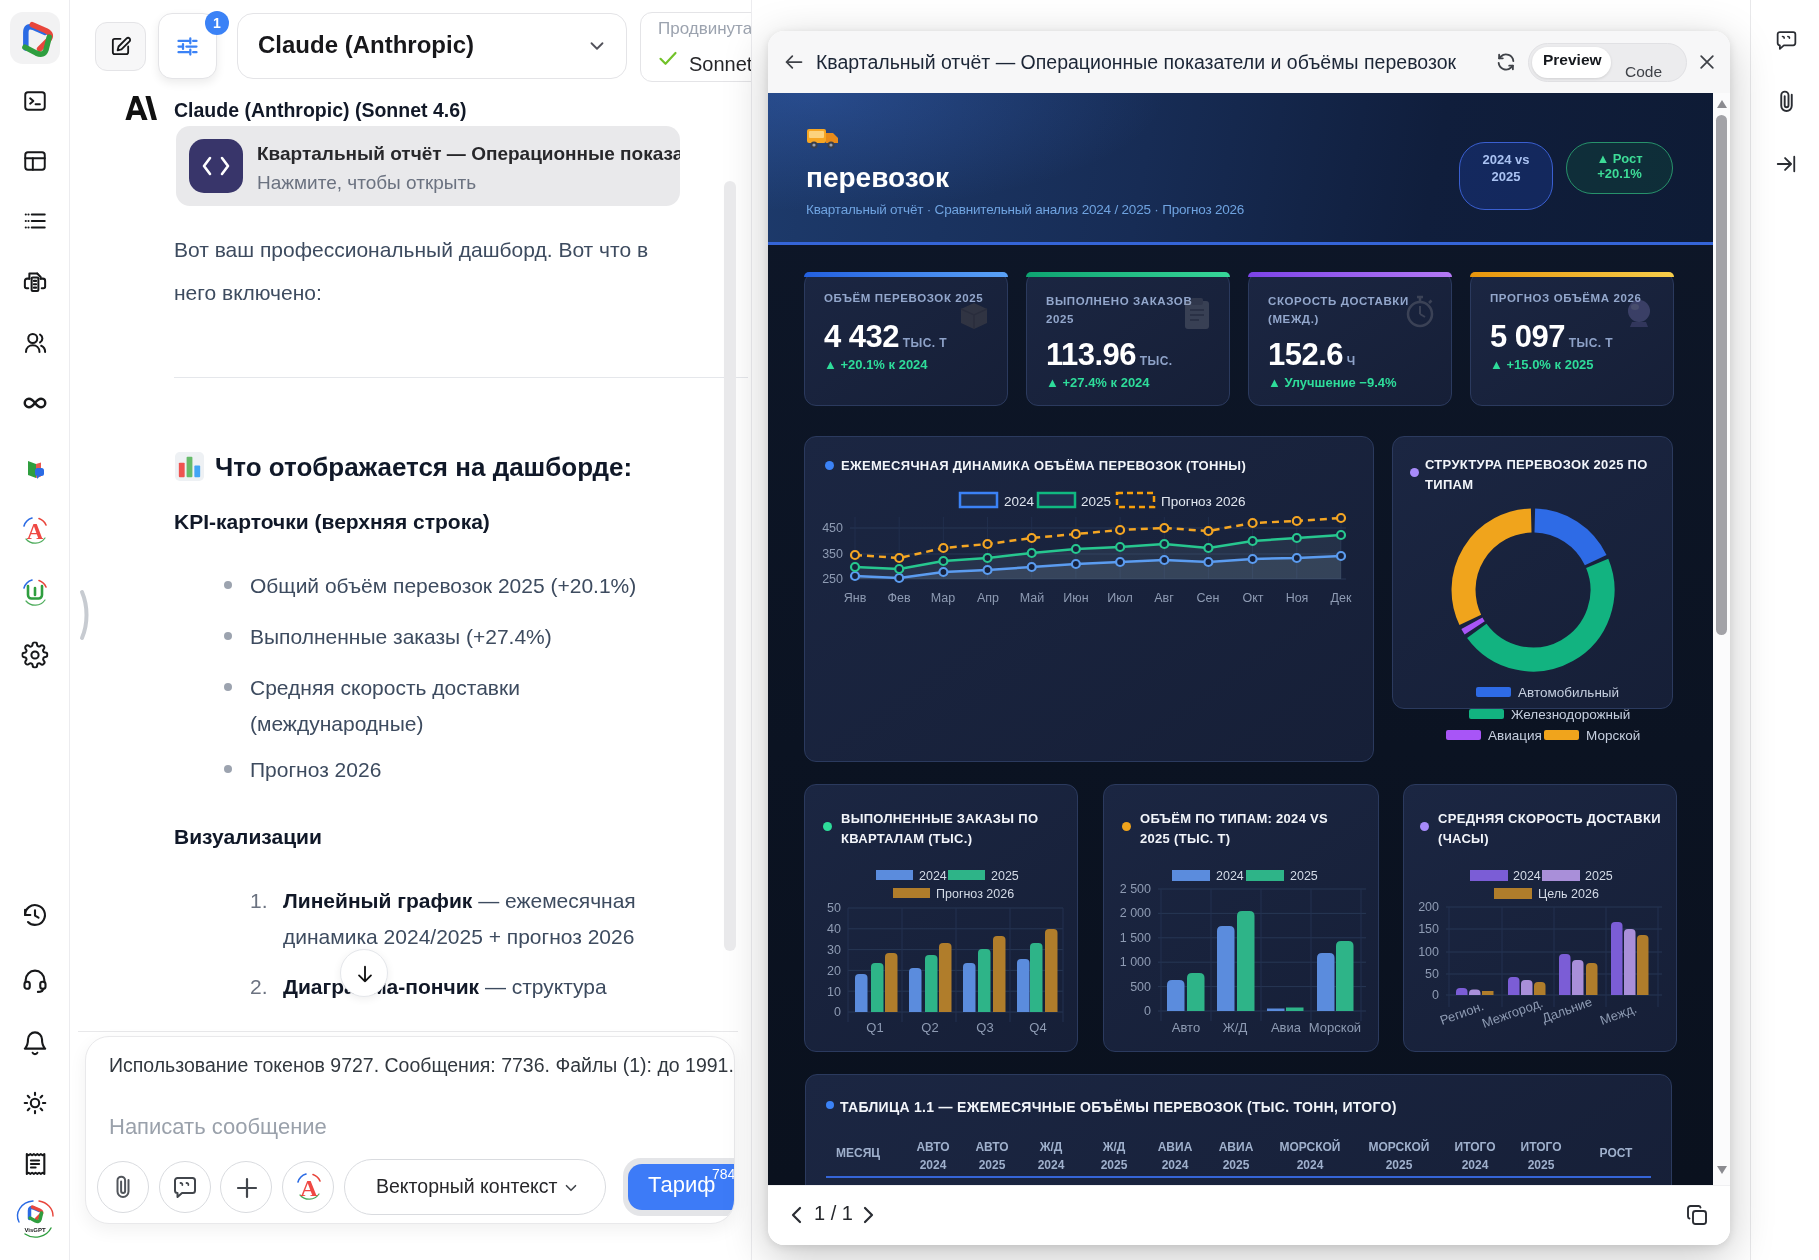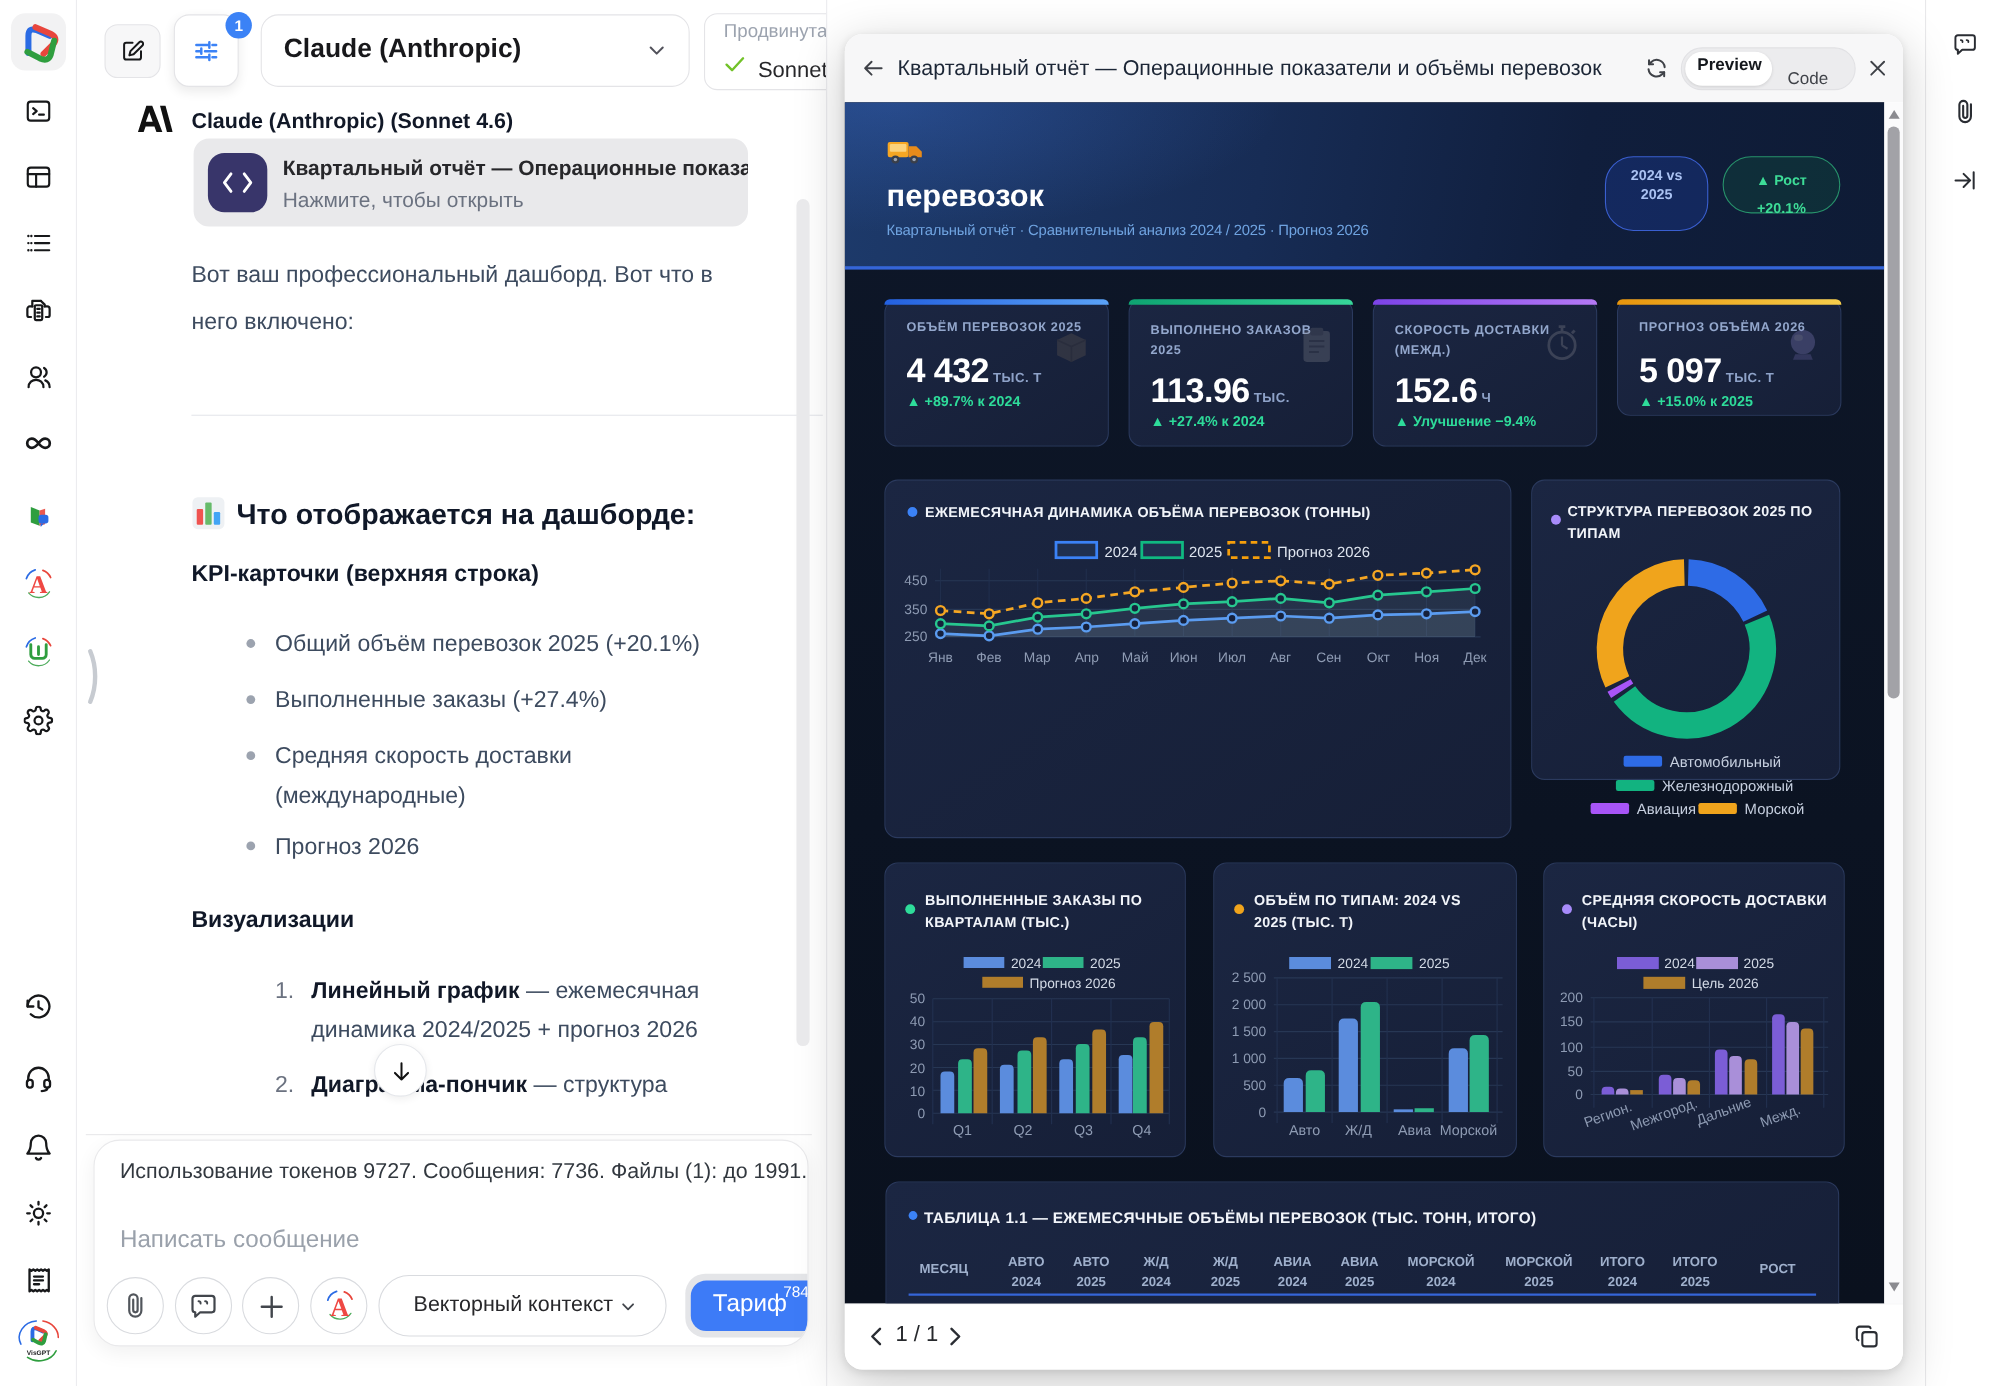--- a/index.html
+++ b/index.html
@@ -313,30 +313,30 @@
           <circle cx="8" cy="22" r="1.6" fill="#9aa2b0"></circle>
         <circle cx="25" cy="22" r="3.6" fill="#3a3f4a"></circle>
           <circle cx="25" cy="22" r="1.6" fill="#9aa2b0"></circle>
       </svg>
       <div class="abs" style="left:38px; top:69px; font-size:28px; font-weight:bold; color:#fff;">перевозок</div>
       <div class="abs" style="left:38px; top:109px; font-size:13.5px; letter-spacing:-0.2px; color:#6fa3e0;">Квартальный отчёт · Сравнительный анализ 2024 / 2025 · Прогноз 2026</div>
       <div class="abs" style="left:691px; top:49px; width:94px; height:68px; border:1.5px solid #3a5fd0; border-radius:26px; background:rgba(30,64,160,0.35); text-align:center;">
         <div style="margin-top:8px; font-size:13px; font-weight:bold; color:#aac2f2; line-height:17px;">2024 vs<br>2025</div>
       </div>
       <div class="abs" style="left:798px; top:49px; width:107px; height:52px; border:1.5px solid #27926b; border-radius:26px; background:rgba(16,68,60,0.45); text-align:center;">
-        <div style="margin-top:8px; font-size:13px; font-weight:bold; color:#3ddc97; line-height:26px;">▲ Рост<br>+20.1%</div>
+        <div style="margin-top:8px; font-size:13px; font-weight:bold; color:#3ddc97; line-height:15px;">▲ Рост<br>+20.1%</div>
       </div>
       <div class="abs" style="left:0; bottom:0; width:945px; height:3px; background:#3565d8;"></div>
     </div>
 
     <div class="card" style="left:36px; top:179px; width:204px; height:134px;">
       <div class="abs" style="left:-1px; top:-1px; width:204px; height:5px; border-radius:12px 12px 0 0; background:linear-gradient(90deg,#2360e0,#5aa2f7);"></div>
       <div class="kpi-label" style="position:absolute; left:19px; top:19px;">ОБЪЁМ ПЕРЕВОЗОК 2025</div>
       <div class="abs" style="left:19px; top:46px;"><span class="kpi-num">4 432</span><span class="kpi-unit"> ТЫС. Т</span></div>
-      <div class="kpi-delta" style="position:absolute; left:19px; top:84px;">▲ +89.7% к 2024</div>
+      <div class="kpi-delta" style="position:absolute; left:19px; top:84px;">▲ +20.1% к 2024</div>
       <svg class="abs" style="left:152px; top:26px; opacity:0.25;" width="34" height="32" viewBox="0 0 34 32">
         <path d="M 4 10 L 17 4 L 30 10 L 30 24 L 17 30 L 4 24 Z" fill="#7a6a58"></path>
         <path d="M 4 10 L 17 16 L 30 10" fill="none" stroke="#5c4f40" stroke-width="1.5"></path>
         <path d="M 17 16 V 30" stroke="#5c4f40" stroke-width="1.5"></path>
       </svg>
     </div>
     <div class="card" style="left:258px; top:179px; width:204px; height:134px;">
       <div class="abs" style="left:-1px; top:-1px; width:204px; height:5px; border-radius:12px 12px 0 0; background:linear-gradient(90deg,#0ea371,#37d699);"></div>
       <div class="kpi-label" style="position:absolute; left:19px; top:19px; line-height:18px;">ВЫПОЛНЕНО ЗАКАЗОВ<br>2025</div>
       <div class="abs" style="left:19px; top:64px;"><span class="kpi-num">113.96</span><span class="kpi-unit"> ТЫС.</span></div>
@@ -352,21 +352,21 @@
       <div class="kpi-label" style="position:absolute; left:19px; top:19px; line-height:18px;">СКОРОСТЬ ДОСТАВКИ<br>(МЕЖД.)</div>
       <div class="abs" style="left:19px; top:64px;"><span class="kpi-num">152.6</span><span class="kpi-unit"> Ч</span></div>
       <div class="kpi-delta" style="position:absolute; left:19px; top:102px;">▲ Улучшение −9.4%</div>
       <svg class="abs" style="left:156px; top:22px; opacity:0.30;" width="30" height="34" viewBox="0 0 30 34">
         <circle cx="15" cy="19" r="12" fill="none" stroke="#8d8d94" stroke-width="2.5"></circle>
         <path d="M 12 2 h 6 M 15 2 v 5" stroke="#8d8d94" stroke-width="2.5"></path>
         <path d="M 15 19 L 15 11 M 15 19 l 5 3" stroke="#8d8d94" stroke-width="2"></path>
         <path d="M 24 8 l 2.5 -2.5" stroke="#8d8d94" stroke-width="2.5"></path>
       </svg>
     </div>
-    <div class="card" style="left:702px; top:179px; width:204px; height:106px;">
+    <div class="card" style="left:702px; top:179px; width:204px; height:134px;">
       <div class="abs" style="left:-1px; top:-1px; width:204px; height:5px; border-radius:12px 12px 0 0; background:linear-gradient(90deg,#e8950c,#f7ce4b);"></div>
       <div class="kpi-label" style="position:absolute; left:19px; top:19px;">ПРОГНОЗ ОБЪЁМА 2026</div>
       <div class="abs" style="left:19px; top:46px;"><span class="kpi-num">5 097</span><span class="kpi-unit"> ТЫС. Т</span></div>
       <div class="kpi-delta" style="position:absolute; left:19px; top:84px;">▲ +15.0% к 2025</div>
       <svg class="abs" style="left:152px; top:24px; opacity:0.30;" width="32" height="32" viewBox="0 0 32 32">
         <circle cx="16" cy="14" r="11" fill="#8a84c8"></circle>
         <ellipse cx="12" cy="10" rx="4" ry="3" fill="#b9b4de"></ellipse>
         <path d="M 9 25 h 14 l 2 5 H 7 Z" fill="#6f68a8"></path>
       </svg>
     </div>

